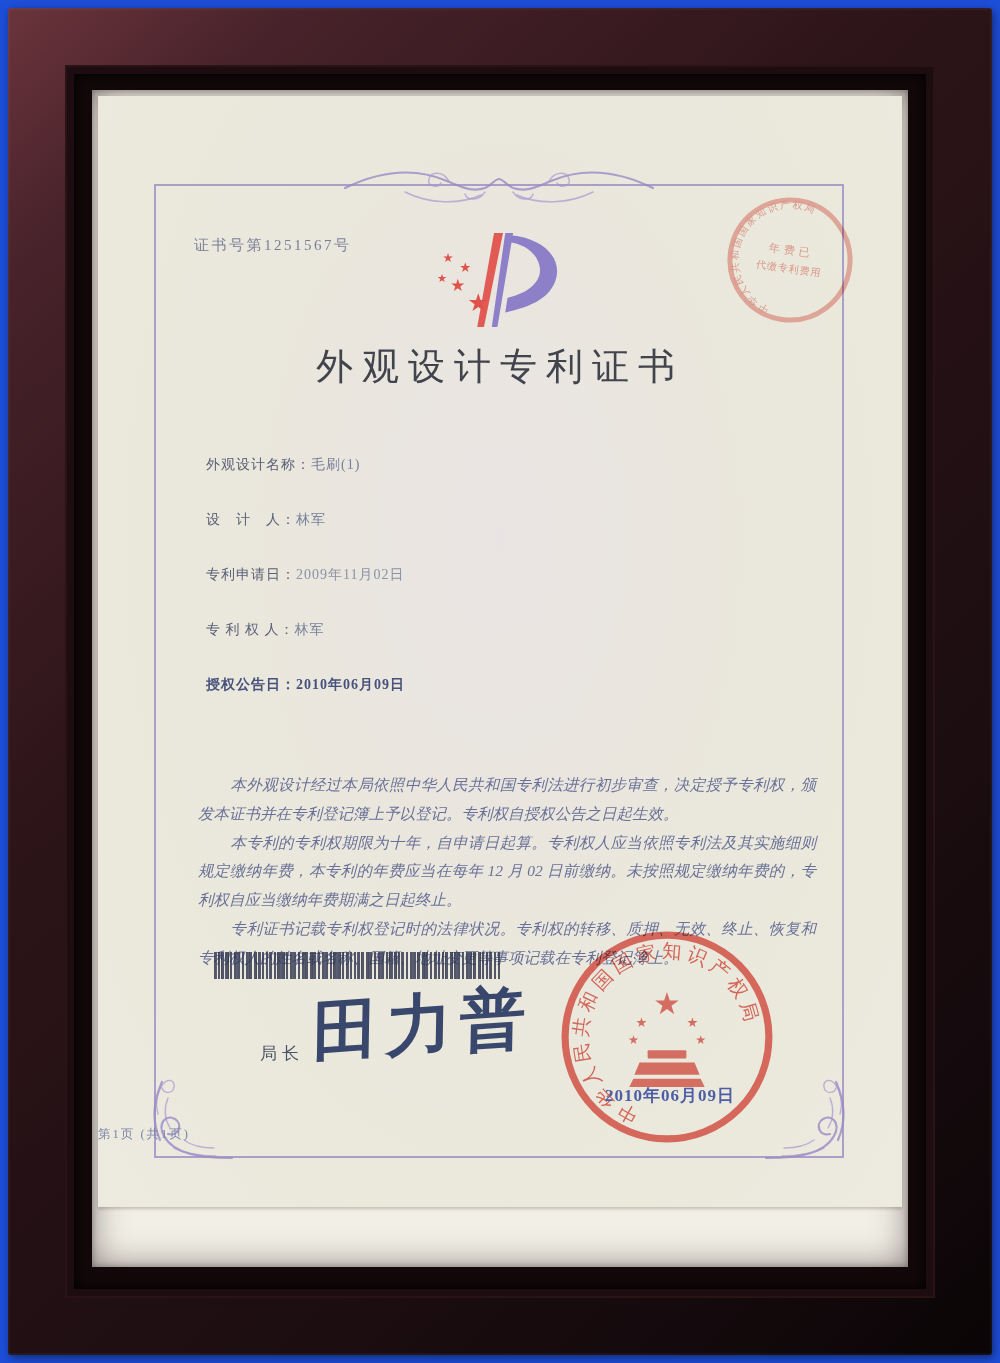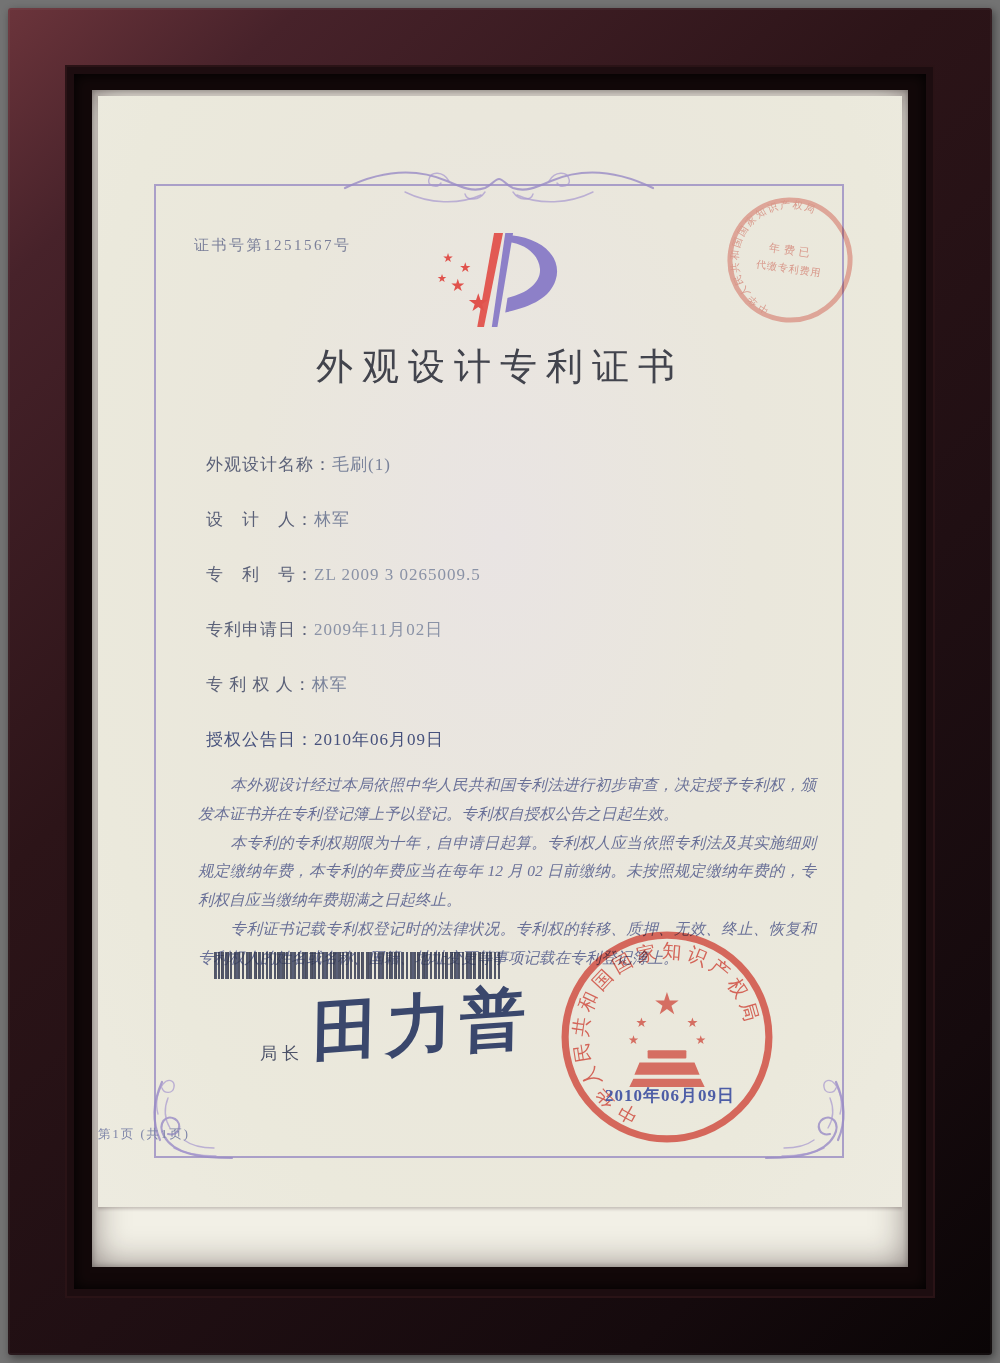--- a/index.html
+++ b/index.html
@@ -1,16 +1,16 @@
 <!DOCTYPE html>
 <html><head>
 <meta charset="utf-8">
 <style>
   html,body{margin:0;padding:0;background:#ffffff;}
-  .photo{position:relative;width:1000px;height:1363px;background:#737373;overflow:hidden;
+  .photo{position:relative;width:1000px;height:1363px;background:#1d4ed8;overflow:hidden;
          font-family:"Liberation Serif","DejaVu Serif",serif;}
   
   .frame{position:absolute;inset:8px;border-radius:3px;
     background:linear-gradient(137deg,#6b343b 0%,#47222a 12%,#2c1418 38%,#200f13 62%,#150a0d 85%,#0a0506 100%);
     box-shadow:inset 0 0 0 2px rgba(255,255,255,.04), 2px 3px 8px rgba(0,0,0,.45);}
   .frame-lip{position:absolute;inset:66px;background:#120809;
     box-shadow:0 0 0 7px #1d0d10,0 0 0 9px #2a1316, inset 0 0 14px #000;}
   
   .paper{position:absolute;left:92px;right:92px;top:90px;bottom:96px;background:#f2f0e6;
     box-shadow:inset 0 0 34px rgba(35,18,22,.5), inset 0 0 6px rgba(0,0,0,.35);}
@@ -25,24 +25,24 @@
   .orn-br{position:absolute;right:-12px;bottom:-10px;transform:scaleX(-1);}
   .orn{stroke:#998bc5;fill:none;stroke-width:2.2;opacity:.8;stroke-linecap:round;}
   .orn2{stroke:#a797cf;fill:none;stroke-width:1.4;opacity:.7;stroke-linecap:round;}
   
   .cert-no{position:absolute;left:96px;top:140px;font-size:15px;letter-spacing:2.5px;
     color:#7a7f99;z-index:3;}
   .logo{position:absolute;left:330px;top:128px;z-index:3;}
   .cert-title{position:absolute;left:0;right:0;top:246px;text-align:center;font-size:37px;
     letter-spacing:9px;color:#42444d;z-index:3;}
   .fields{position:absolute;left:108px;top:358px;display:flex;flex-direction:column;gap:33px;
-    z-index:3;font-size:17px;line-height:22px;color:#5f6680;letter-spacing:1px;}
+    z-index:3;font-size:14px;line-height:22px;color:#5f6680;letter-spacing:1px;}
   .f-label{color:#5b6178;}
   .f-value{color:#79829a;}
-  .row-grant .f-label,.row-grant .f-value{color:#46517c;font-weight:normal;}
+  .row-grant .f-label,.row-grant .f-value{color:#46517c;font-weight:bold;}
   .row-patno .f-value,.row-appdate .f-value{color:#8a92a6;}
   .paras{position:absolute;left:100px;width:618px;top:664px;z-index:3;font-size:15.5px;
     line-height:28.8px;color:#6a7198;text-align:justify;font-style:italic;margin-top:11px;}
   .paras p{margin:0;text-indent:2.1em;}
   .barcode{position:absolute;left:116px;top:856px;width:286px;height:27px;opacity:.82;z-index:3;
     background:
       repeating-linear-gradient(90deg,#31374e 0 2px,transparent 2px 4px),
       repeating-linear-gradient(90deg,#272c42 0 1px,transparent 1px 7px),
       repeating-linear-gradient(90deg,#3a4160 0 3px,transparent 3px 11px);}
   .sig-label{position:absolute;left:162px;top:946px;font-size:17px;color:#4c5268;
@@ -105,23 +105,20 @@
 
       <div class="cert-title">外观设计专利证书</div>
 
       <div class="fields">
         <div class="field-row">
           <span class="f-label">外观设计名称：</span><span class="f-value">毛刷(1)</span>
         </div>
         <div class="field-row">
           <span class="f-label">设　计　人：</span><span class="f-value">林军</span>
         </div>
-        <div class="field-row row-patno">
-          <span class="f-label">专　利　号：</span><span class="f-value">ZL 2009 3 0265009.5</span>
-        </div>
         <div class="field-row row-appdate">
           <span class="f-label">专利申请日：</span><span class="f-value">2009年11月02日</span>
         </div>
         <div class="field-row">
           <span class="f-label">专 利 权 人：</span><span class="f-value">林军</span>
         </div>
         <div class="field-row row-grant">
           <span class="f-label">授权公告日：</span><span class="f-value">2010年06月09日</span>
         </div>
       </div>

